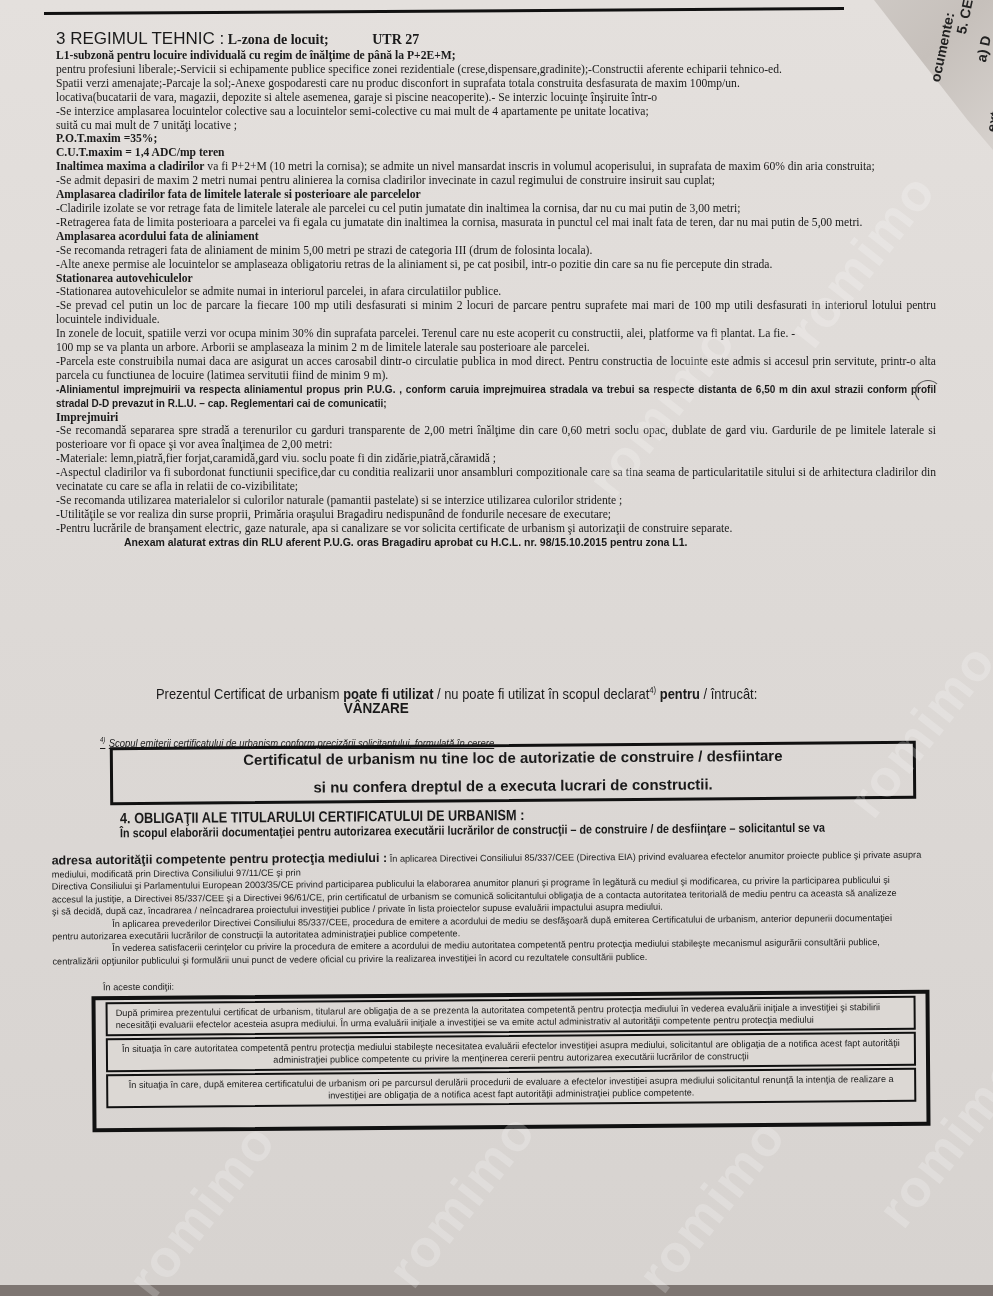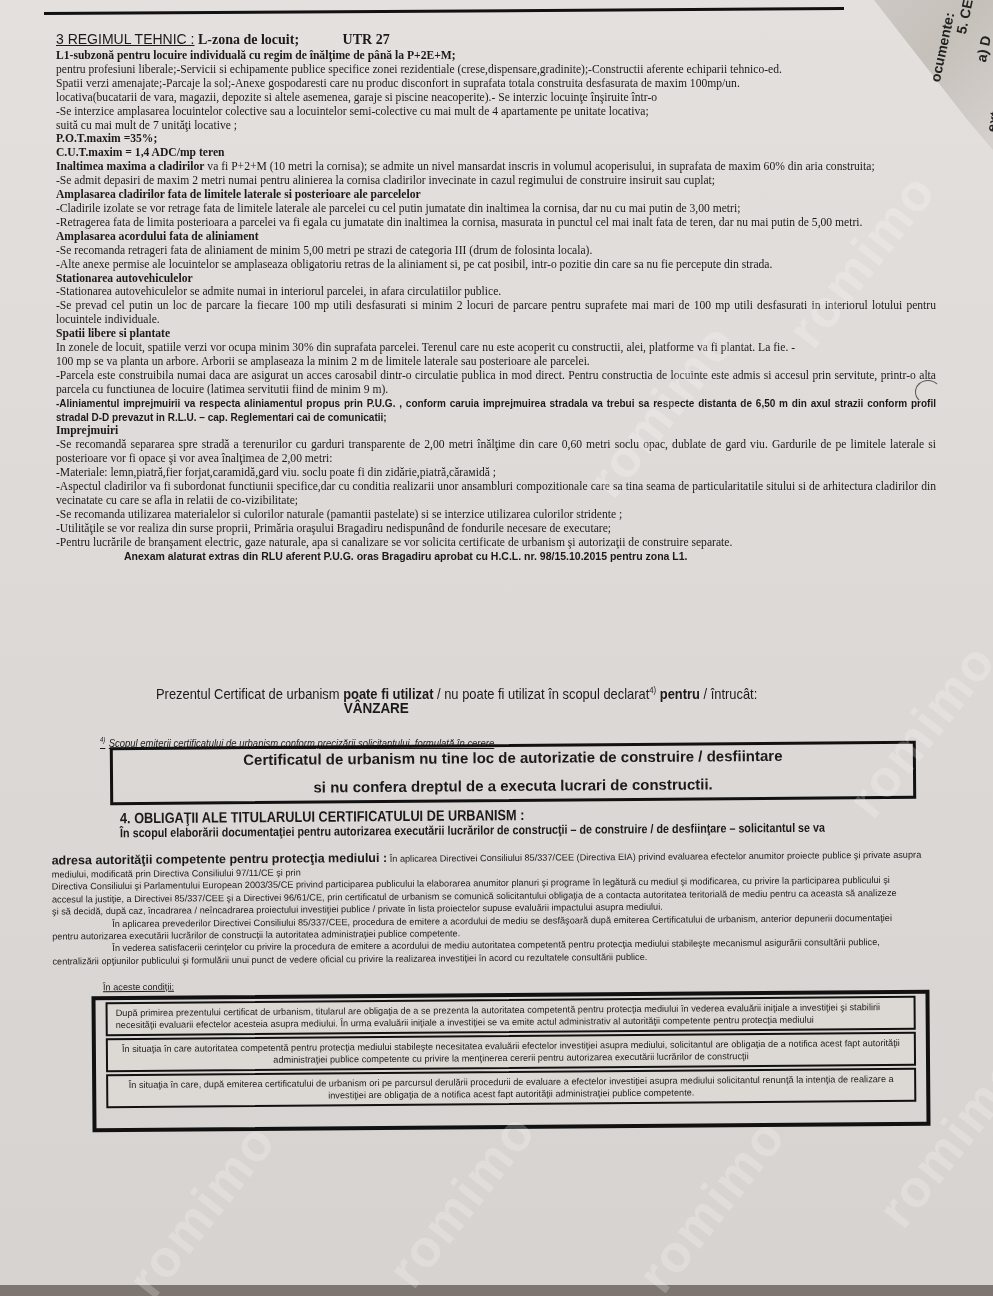--- a/index.html
+++ b/index.html
@@ -31,21 +31,21 @@
     font-size: 14px; color: #222; transform: rotate(-78deg); transform-origin: left top;
     white-space: nowrap;
   }
   .content {
     position: absolute; left: 56px; top: 30px; width: 880px;
     font-size: 11.6px; line-height: 13.9px;
   }
   .content p { margin: 0; text-align: justify; }
   .b { font-weight: bold; }
   .title-line { font-size: 14px; line-height: 18px; font-weight: bold; }
-  .title-line .sans { font-family: "Liberation Sans", sans-serif; font-weight: normal; font-size: 14px; text-decoration: underline; }
+  .title-line .sans { font-family: "Liberation Sans", sans-serif; font-weight: normal; font-size: 17px; }
   .title-line .utr { margin-left: 40px; }
   .sub { font-weight: bold; }
   .sansb { font-family: "Liberation Sans", sans-serif; font-weight: bold; font-size: 10px; }
   .annex {
     font-family: "Liberation Sans", sans-serif; font-weight: bold; font-size: 10.5px;
     padding-left: 68px; margin-top: 2px;
   }
   .declar {
     position: absolute; left: 156px; top: 681px; width: 720px;
     font-family: "Liberation Sans", sans-serif; font-size: 15px; line-height: 19px;
@@ -78,21 +78,21 @@
   .sec4 .h { font-size: 15px; font-weight: bold; transform: scaleX(0.85); transform-origin: left; white-space: nowrap; }
   .sec4 .intro { font-size: 12.5px; font-weight: bold; transform: scaleX(0.86); transform-origin: left; white-space: nowrap; line-height: 15px; }
   .env {
     position: absolute; left: 52px; top: 850px; width: 900px;
     font-family: "Liberation Sans", sans-serif; font-size: 9.2px; line-height: 12.4px;
     transform: rotate(-0.45deg);
   }
   .env p { margin: 0; }
   .env .lead { font-weight: bold; font-size: 12.5px; line-height: 15px; }
   .env .ind { padding-left: 60px; }
-  .cond-label { position: absolute; left: 103px; top: 982px; font-family: "Liberation Sans", sans-serif; font-size: 9.2px; transform: rotate(-0.45deg); text-decoration: underline; }
+  .cond-label { position: absolute; left: 103px; top: 982px; font-family: "Liberation Sans", sans-serif; font-size: 9.2px; transform: rotate(-0.45deg); }
   .cond-box {
     position: absolute; left: 92px; top: 993px; width: 830px; height: 128px;
     border: 4px solid #111; transform: rotate(-0.45deg);
     font-family: "Liberation Sans", sans-serif; font-size: 9.2px; line-height: 12px;
   }
   .cond-row {
     border: 2px solid #111; margin: 2px 10px 0 10px; padding: 3px 8px; background: #dcd8d4;
   }
   .cond-row.c { text-align: center; }
   .wm {
@@ -133,21 +133,20 @@
   <p>-Se admit depasiri de maxim 2 metri numai pentru alinierea la cornisa cladirilor invecinate in cazul regimului de construire insiruit sau cuplat;</p>
   <p class="sub">Amplasarea cladirilor fata de limitele laterale si posterioare ale parcelelor</p>
   <p>-Cladirile izolate se vor retrage fata de limitele laterale ale parcelei cu cel putin jumatate din inaltimea la cornisa, dar nu cu mai putin de 3,00 metri;</p>
   <p>-Retragerea fata de limita posterioara a parcelei va fi egala cu jumatate din inaltimea la cornisa, masurata in punctul cel mai inalt fata de teren, dar nu mai putin de 5,00 metri.</p>
   <p class="sub">Amplasarea acordului fata de aliniament</p>
   <p>-Se recomanda retrageri fata de aliniament de minim 5,00 metri pe strazi de categoria III (drum de folosinta locala).</p>
   <p>-Alte anexe permise ale locuintelor se amplaseaza obligatoriu retras de la aliniament si, pe cat posibil, intr-o pozitie din care sa nu fie percepute din strada.</p>
   <p class="sub">Stationarea autovehiculelor</p>
   <p>-Stationarea autovehiculelor se admite numai in interiorul parcelei, in afara circulatiilor publice.</p>
   <p>-Se prevad cel putin un loc de parcare la fiecare 100 mp utili desfasurati si minim 2 locuri de parcare pentru suprafete mai mari de 100 mp utili desfasurati in interiorul lotului pentru locuintele individuale.</p>
-  <p class="sub">Spatii libere si plantate</p>
   <p>In zonele de locuit, spatiile verzi vor ocupa minim 30% din suprafata parcelei. Terenul care nu este acoperit cu constructii, alei, platforme va fi plantat. La fie. -</p>
   <p>100 mp se va planta un arbore. Arborii se amplaseaza la minim 2 m de limitele laterale sau posterioare ale parcelei.</p>
   <p>-Parcela este construibila numai daca are asigurat un acces carosabil dintr-o circulatie publica in mod direct. Pentru constructia de locuinte este admis si accesul prin servitute, printr-o alta parcela cu functiunea de locuire (latimea servitutii fiind de minim 9 m).</p>
   <p class="sansb">-Aliniamentul imprejmuirii va respecta aliniamentul propus prin P.U.G. , conform caruia imprejmuirea stradala va trebui sa respecte distanta de 6,50 m din axul strazii conform profil stradal D-D prevazut in R.L.U. – cap. Reglementari cai de comunicatii;</p>
   <p class="sub">Imprejmuiri</p>
   <p>-Se recomandă separarea spre stradă a terenurilor cu garduri transparente de 2,00 metri înălţime din care 0,60 metri soclu opac, dublate de gard viu. Gardurile de pe limitele laterale si posterioare vor fi opace şi vor avea înalţimea de 2,00 metri:</p>
   <p>-Materiale: lemn,piatră,fier forjat,caramidă,gard viu. soclu poate fi din zidărie,piatră,cărамidă ;</p>
   <p>-Aspectul cladirilor va fi subordonat functiunii specifice,dar cu conditia realizarii unor ansambluri compozitionale care sa tina seama de particularitatile sitului si de arhitectura cladirilor din vecinatate cu care se afla in relatii de co-vizibilitate;</p>
   <p>-Se recomanda utilizarea materialelor si culorilor naturale (pamantii pastelate) si se interzice utilizarea culorilor stridente ;</p>
   <p>-Utilităţile se vor realiza din surse proprii, Primăria oraşului Bragadiru nedispunând de fondurile necesare de executare;</p>

